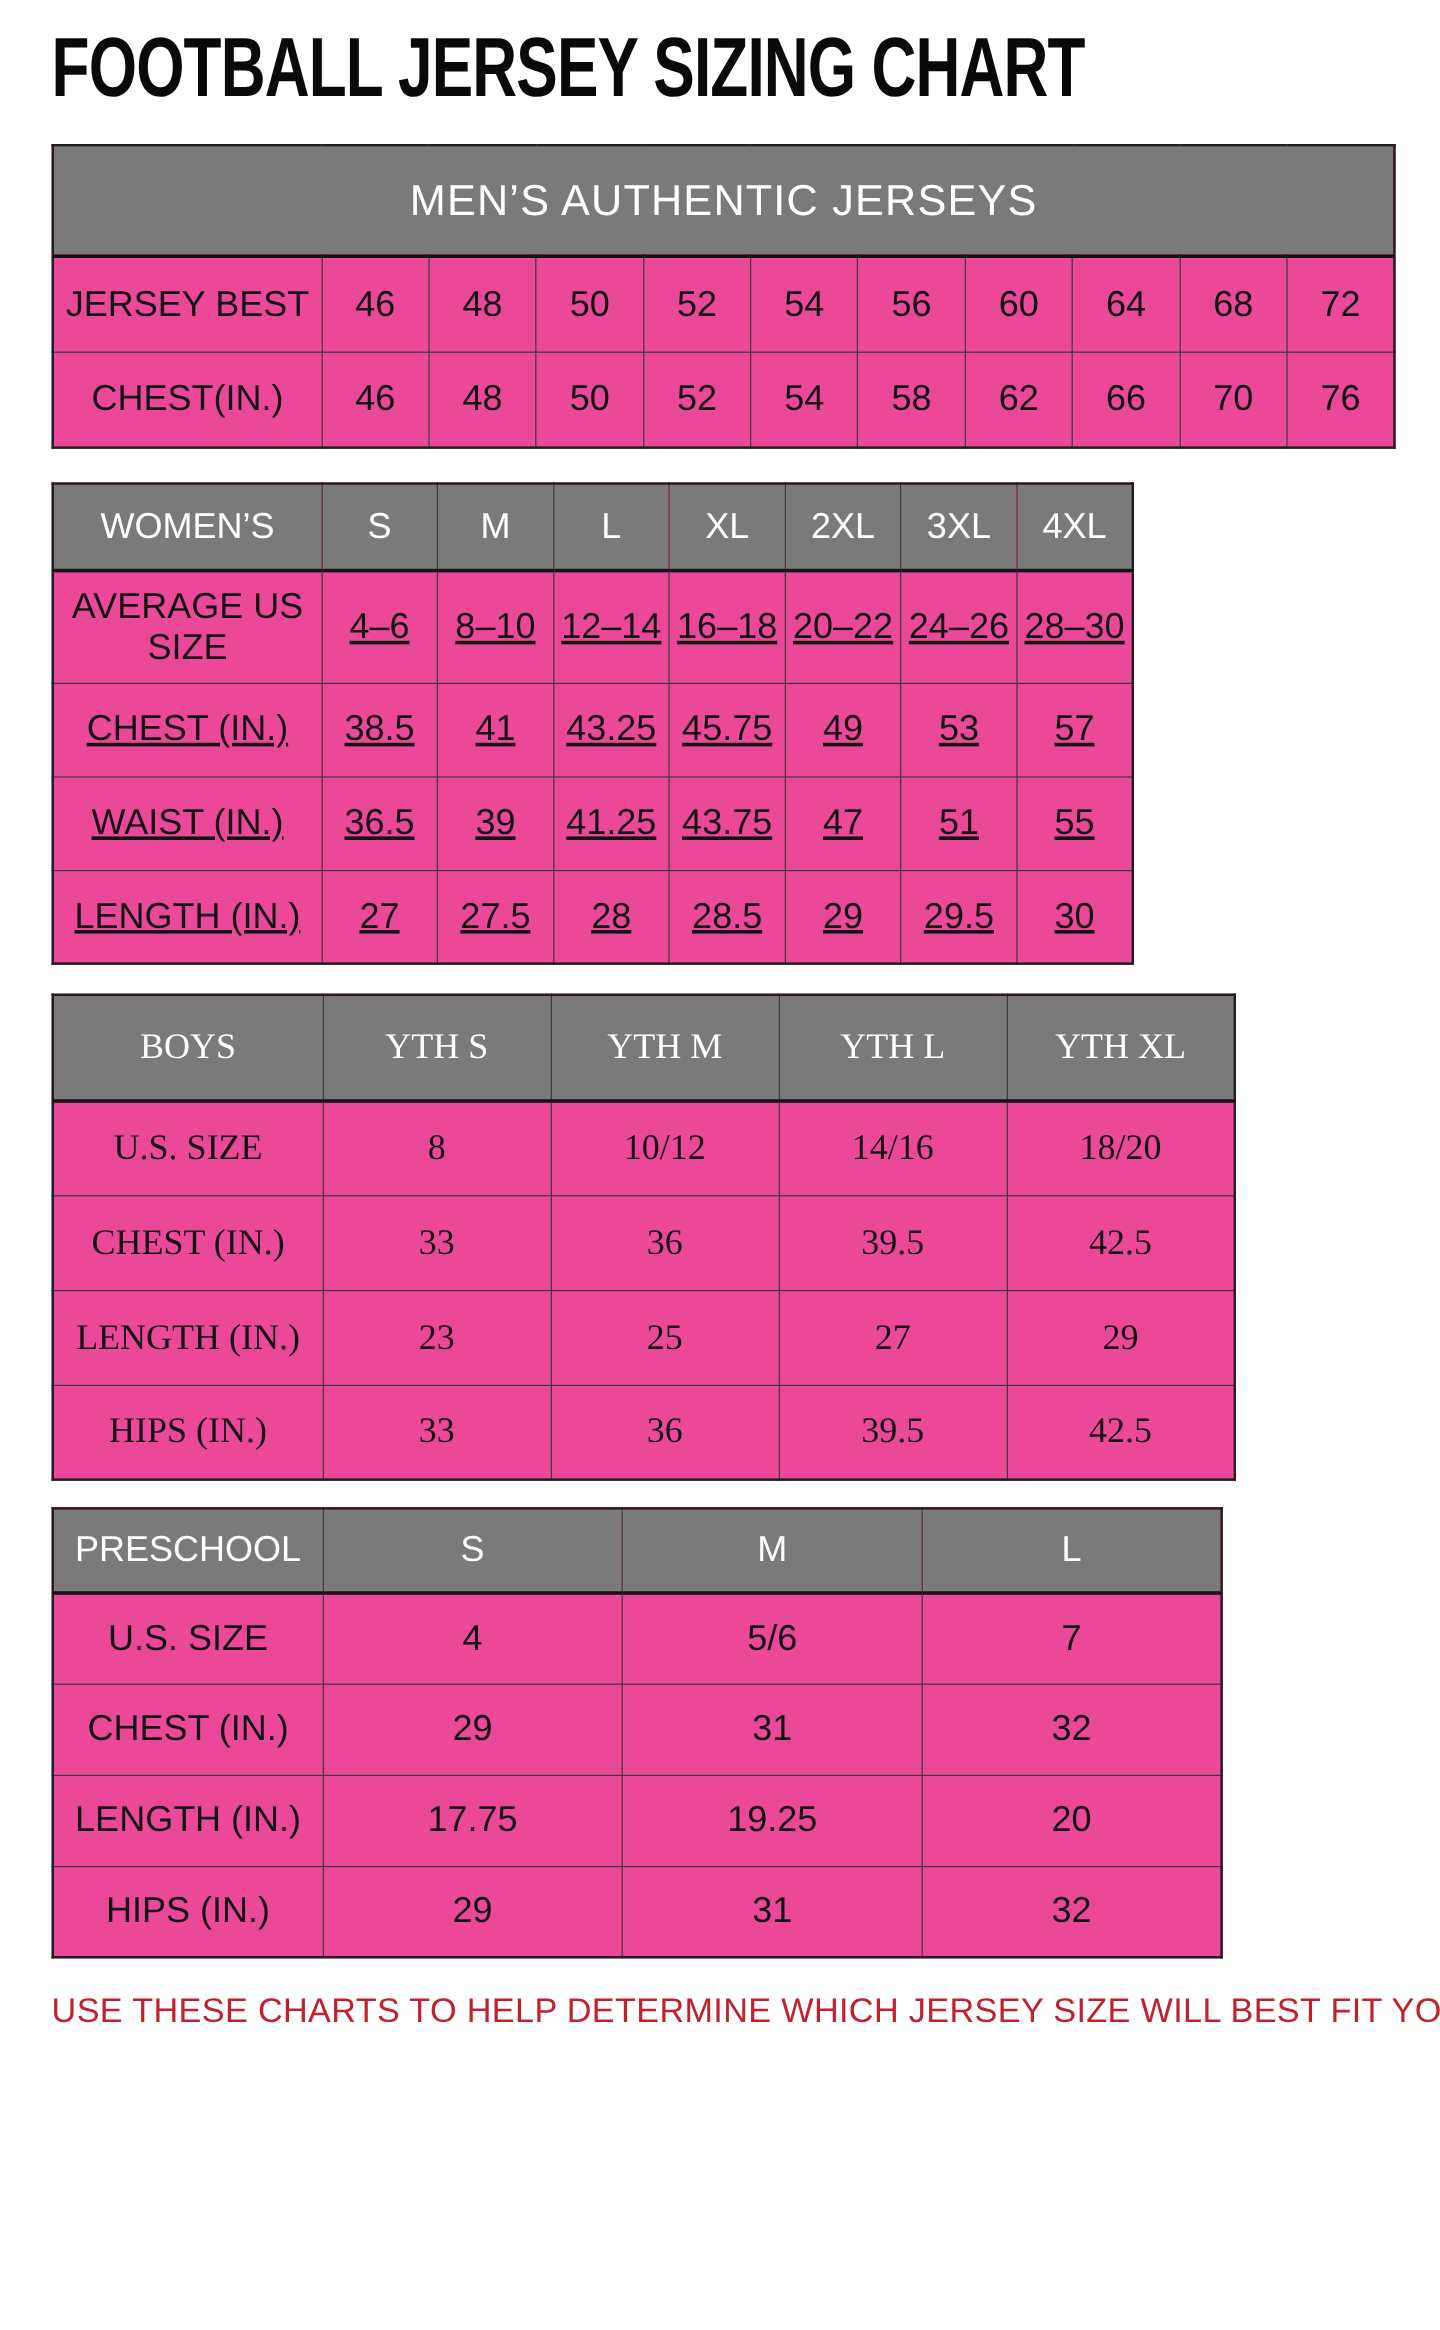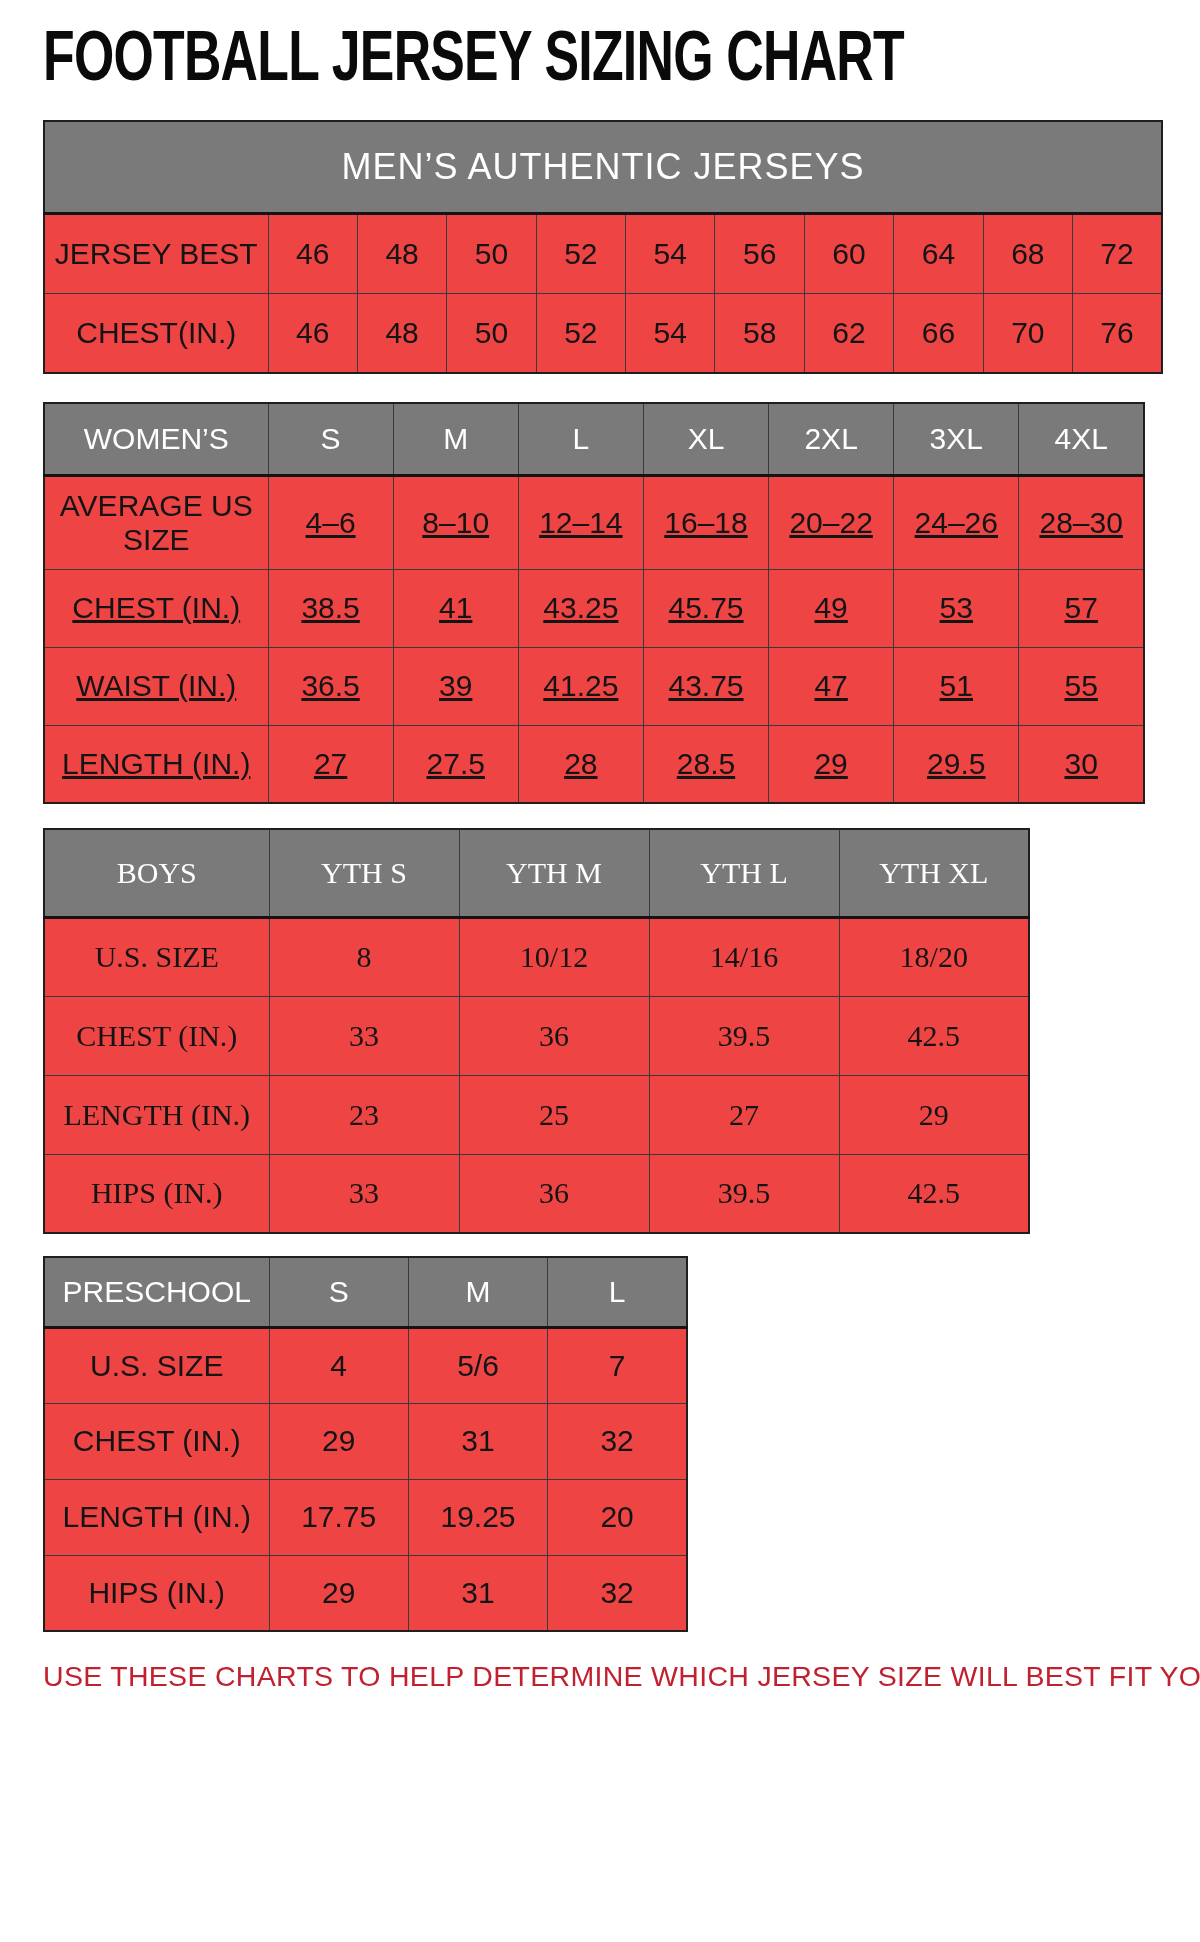--- a/index.html
+++ b/index.html
@@ -32,21 +32,21 @@
     color: #c1202f;
   }
 
   table.size-table {
     border-collapse: collapse;
     table-layout: fixed;
     text-align: center;
     font-size: 30px;
     color: #141414;
     border: 2px solid #1f1f1f;
-    background: #ef4444;
+    background: #ec4899;
   }
   table.size-table td, table.size-table th {
     border: 1px solid #3a3a3a;
     font-weight: normal;
     padding: 2px 4px;
     overflow: hidden;
   }
   
   table.size-table th.hdr {
     background: #7a7a7a;
@@ -56,33 +56,33 @@
   .banner-cell {
     font-size: 36px;
     letter-spacing: 1px;
     height: 86px;
   }
 
   .t-mens { width: 1120px; margin-top: 26px; }
   .t-mens col.lbl { width: 224px; }
   .t-mens tbody tr { height: 80px; }
 
-  .t-womens { width: 1102px; margin-top: 28px; }
+  .t-womens { width: 902px; margin-top: 28px; }
   .t-womens col.lbl { width: 224px; }
   .t-womens thead tr { height: 72px; }
   .t-womens tbody tr { height: 78px; text-decoration: underline; }
   .t-womens tbody tr.tall { height: 94px; }
   .t-womens .wrap-label { display: inline-block; max-width: 200px; }
 
   .t-boys { width: 987px; margin-top: 24px; font-family: Liberation Serif, serif; }
   .t-boys col.lbl { width: 225px; }
   .t-boys thead tr { height: 88px; }
   .t-boys tbody tr { height: 79px; }
 
-  .t-preschool { width: 645px; margin-top: 22px; }
+  .t-preschool { width: 976px; margin-top: 22px; }
   .t-preschool col.lbl { width: 225px; }
   .t-preschool thead tr { height: 70px; }
   .t-preschool tbody tr { height: 76px; }
 
   .footer-note {
     margin-top: 28px;
     font-size: 28.5px;
     letter-spacing: 0.3px;
     color: #c1202f;
     white-space: nowrap;

